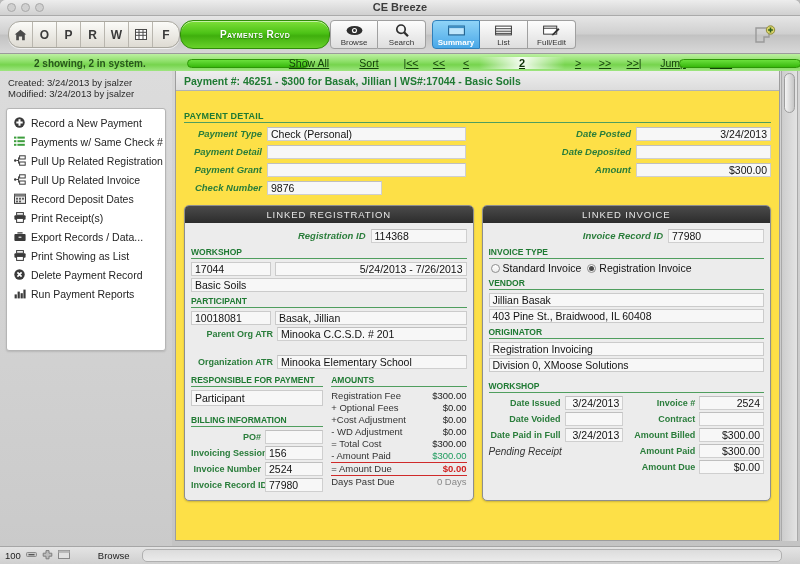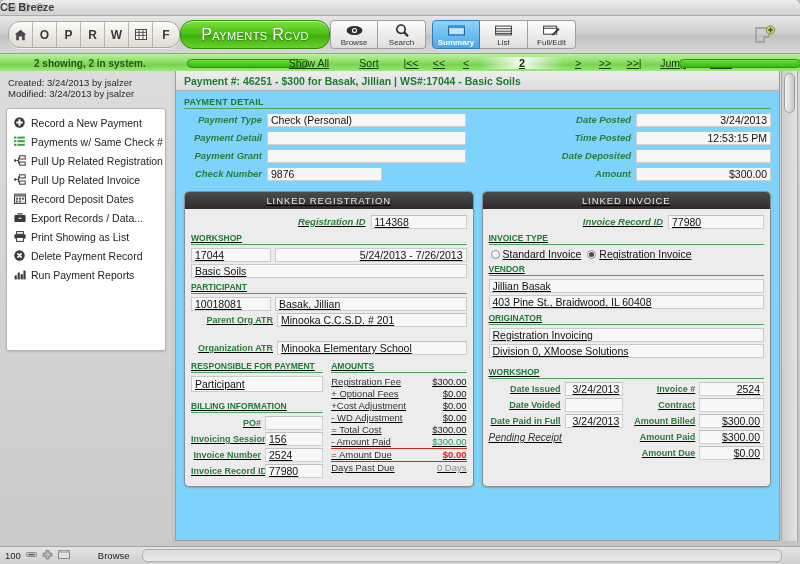--- a/index.html
+++ b/index.html
@@ -15,21 +15,21 @@
     border-radius:6px 6px 0 0;
     overflow:hidden;
   }
   
   .titlebar{
     height:15px;position:relative;
     background:linear-gradient(#ededed,#d0d0d0);
     border-bottom:1px solid #aaa;
   }
   .title-text{
-    position:absolute;left:0;right:0;top:1px;
+    position:absolute;left:0;right:0;top:1px;text-align:center;
     font-size:11px;color:#3d3d3d;font-weight:bold;
     font-family:"Liberation Sans", sans-serif;
   }
   .traffic{position:absolute;left:7px;top:3px;display:flex;gap:5px;}
   .tl{width:9px;height:9px;border-radius:50%;background:#d0d0d0;
       border:1px solid #a8a8a8;box-sizing:border-box;}
   
   .toolbar{
     height:37px;position:relative;
     background:linear-gradient(#e6e6e6 0%,#cfcfcf 48%,#c2c2c2 52%,#d8d8d8 100%);
@@ -51,21 +51,21 @@
   .qbtn:last-child{border-right:none;width:26px;}
   .qbtn.ico{font-size:13px;}
   .tabname{
     position:absolute;left:180px;top:4px;width:148px;height:27px;
     background:linear-gradient(#7ee03a 0%,#4cc216 45%,#3faf0d 55%,#69d22b 100%);
     border:1px solid #2f8c08;border-radius:13px;
     display:flex;align-items:center;justify-content:center;
     box-shadow:inset 0 1px 0 rgba(255,255,255,.55);
   }
   .tabname span{
-    color:#fff;font-size:16px;font-weight:normal;letter-spacing:.4px;
+    color:#fff;font-size:10px;font-weight:bold;letter-spacing:.4px;
     text-shadow:0 1px 1px rgba(0,70,0,.55);
     font-variant:small-caps;
   }
   .modebar{
     position:absolute;left:330px;top:4px;display:flex;
   }
   .modebtn{
     width:48px;height:29px;
     background:linear-gradient(#fdfdfd,#dedede);
     border:1px solid #a0a0a0;border-left-width:0;
@@ -143,41 +143,41 @@
     background:#f0f0f0;border:1px solid #9d9d9d;
     border-top:none;
     box-sizing:border-box;overflow:hidden;
   }
   .rechead{
     height:19px;background:linear-gradient(#eeeeee,#dcdcdc);
     border-bottom:1px solid #b3b3b3;
     display:flex;align-items:center;padding-left:8px;
     font-size:10.5px;font-weight:bold;color:#1f7a33;
   }
-  .body{position:absolute;left:0;right:0;top:20px;bottom:0;background:#7dd3fc;padding:6px 8px 0 8px;box-sizing:border-box;}
+  .body{position:absolute;left:0;right:0;top:20px;bottom:0;background:#fde047;padding:20px 8px 0 8px;box-sizing:border-box;}
   .sect-title{
     font-size:9px;font-weight:bold;color:#1f7a33;letter-spacing:.2px;
     border-bottom:1px solid #4f9e5e;padding-bottom:1px;margin-bottom:3px;
   }
   .pd-grid{display:flex;gap:0;}
   .pd-col{width:50%;}
   .frow{display:flex;align-items:center;height:15px;margin-bottom:3px;}
   .flabel{
     font-size:9.5px;font-style:italic;font-weight:bold;color:#2a7d3b;
     text-align:right;padding-right:5px;white-space:nowrap;
   }
   .fval{
     flex:1;height:14px;background:#f7f7f7;border:1px solid #cfcfcf;
     border-top-color:#bfbfbf;
     font-size:10.5px;color:#111;padding:0 3px;box-sizing:border-box;
     display:flex;align-items:center;
   }
   .fval.right{justify-content:flex-end;}
   
-  .panels{display:flex;gap:8px;margin-top:7px;text-decoration:underline;}
+  .panels{display:flex;gap:8px;margin-top:7px;}
   .panel{
     flex:1;background:#ececec;border:1px solid #8e8e8e;border-radius:5px;
     box-shadow:0 1px 2px rgba(0,0,0,.2);overflow:hidden;
   }
   .panel-head{
     height:17px;background:linear-gradient(#4b4b4b,#2c2c2c);
     display:flex;align-items:center;justify-content:center;
     color:#e6e6e6;font-size:9.5px;letter-spacing:.9px;
   }
   .panel-body{padding:5px 6px 6px 6px;}
@@ -432,20 +432,30 @@
               <rect x="2" y="4.8" width="2" height="1.8" fill="#5a5a5a"></rect>
               <rect x="5" y="4.8" width="2" height="1.8" fill="#5a5a5a"></rect>
               <rect x="8" y="4.8" width="2" height="1.8" fill="#5a5a5a"></rect>
               <rect x="2" y="7.6" width="2" height="1.8" fill="#5a5a5a"></rect>
               <rect x="5" y="7.6" width="2" height="1.8" fill="#5a5a5a"></rect>
             </svg>
           </div>
           <span>Record Deposit Dates</span>
         </div>
 
+        <div class="mitem">
+          <div class="mico">
+            <svg width="12" height="11" viewBox="0 0 12 11">
+              <rect x="2.6" y="0.6" width="6.8" height="2.6" fill="#fff" stroke="#3a3a3a"></rect>
+              <rect x="0.4" y="3.2" width="11.2" height="4.6" rx="1" fill="#3a3a3a"></rect>
+              <rect x="2.6" y="6.4" width="6.8" height="4" fill="#fff" stroke="#3a3a3a"></rect>
+            </svg>
+          </div>
+          <span>Print Receipt(s)</span>
+        </div>
 
         <div class="mitem">
           <div class="mico">
             <svg width="12" height="10" viewBox="0 0 12 10">
               <path d="M4 1.6 V0.8 h4 v0.8" fill="none" stroke="#3a3a3a" stroke-width="1.2"></path>
               <rect x="0.4" y="2" width="11.2" height="7" rx="1" fill="#3a3a3a"></rect>
               <rect x="4.6" y="4.6" width="2.8" height="1.3" fill="#dcdcdc"></rect>
             </svg>
           </div>
           <span>Export Records / Data...</span>
@@ -515,24 +525,20 @@
               <div class="frow">
                 <div class="flabel" style="width:78px">Check Number</div>
                 <div class="fval" style="max-width:115px">9876</div>
               </div>
             </div>
 
             <div class="pd-col">
               <div class="frow">
                 <div class="flabel" style="flex:1">Date Posted</div>
                 <div class="fval right" style="width:135px;flex:none">3/24/2013</div>
-              </div>
-              <div class="frow">
-                <div class="flabel" style="flex:1">Time Posted</div>
-                <div class="fval right" style="width:135px;flex:none">12:53:15 PM</div>
               </div>
               <div class="frow">
                 <div class="flabel" style="flex:1">Date Deposited</div>
                 <div class="fval right" style="width:135px;flex:none"></div>
               </div>
               <div class="frow">
                 <div class="flabel" style="flex:1">Amount</div>
                 <div class="fval right" style="width:135px;flex:none">$300.00</div>
               </div>
             </div>

